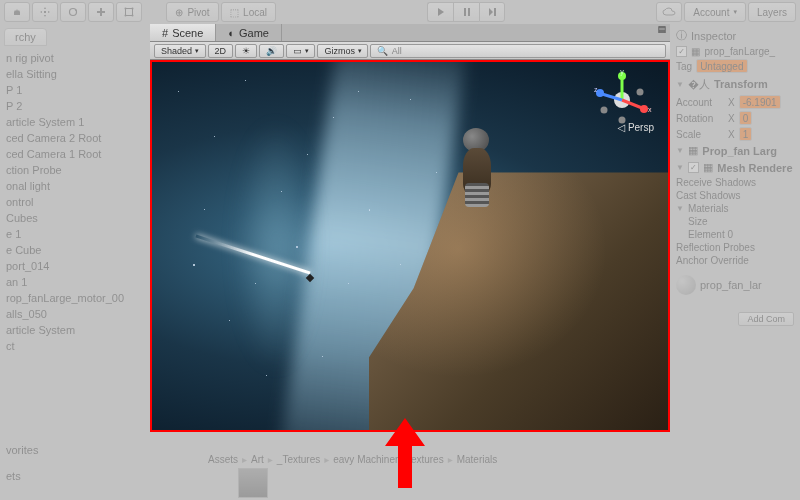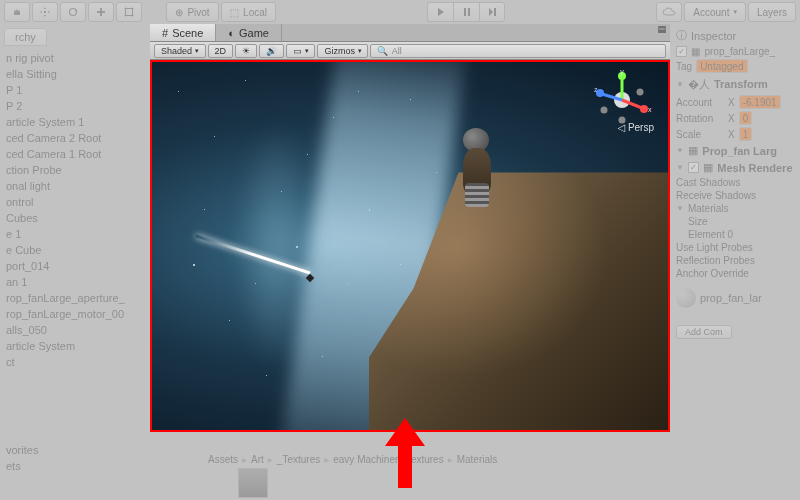--- a/index.html
+++ b/index.html
@@ -145,21 +145,20 @@
         <div>ced Camera 1 Root</div>
         <div>ction Probe</div>
         <div>onal light</div>
         <div>ontrol</div>
         <div>Cubes</div>
         <div></div>
         <div>e 1</div>
         <div>e Cube</div>
         <div>port_014</div>
         <div>an 1</div>
-        <div>rop_fanLarge_aperture_</div>
         <div>rop_fanLarge_motor_00</div>
         <div>alls_050</div>
         <div>article System</div>
         <div>ct</div>
       </div>
   </div>
 
   <div class="scene-wrap">
     <div class="scene-tabs">
       <div class="scene-tab">
@@ -279,58 +278,55 @@
         <span>▦</span>
         <b>Prop_fan Larg</b>
       </div>
     <div class="insp-section">
         <span class="tri">▼</span>
         <span class="chk">✓</span>
         <span>▦</span>
         <b>Mesh Rendere</b>
       </div>
     <div class="insp-row">
+        <span>Receive Shadows</span>
+      </div>
+    <div class="insp-row">
         <span>Cast Shadows</span>
-      </div>
-    <div class="insp-row">
-        <span>Receive Shadows</span>
       </div>
     <div class="insp-row">
         <span class="tri">▼</span>
         <span>Materials</span>
       </div>
     <div class="insp-row" style="padding-left:16px">
         <span>Size</span>
       </div>
     <div class="insp-row" style="padding-left:16px">
         <span>Element 0</span>
-      </div>
-    <div class="insp-row">
-        <span>Use Light Probes</span>
       </div>
     <div class="insp-row">
         <span>Reflection Probes</span>
       </div>
     <div class="insp-row">
         <span>Anchor Override</span>
       </div>
     <div style="height:6px"></div>
     <div class="insp-section">
         <span style="width:20px;height:20px;border-radius:50%;background:radial-gradient(circle at 30% 30%,#ccc,#888);display:inline-block"></span>
         <span>prop_fan_lar</span>
       </div>
     <div style="height:14px"></div>
-    <div class="insp-row" style="justify-content:flex-start">
+    <div class="insp-row" style="justify-content:flex-end">
         <div class="sbtn" style="padding:2px 8px">Add Com</div>
       </div>
   </div>
 
   <div class="project dim">
     <div style="padding:2px 4px;font-size:11px">vorites</div>
-    <div style="padding:2px 4px;font-size:11px;">ets</div>
+    <div style="padding:2px 4px;font-size:11px;margin-top:10px">ets</div>
     <div class="breadcrumb" style="position:absolute;left:200px;top:12px" id="breadcrumb">
         <span>Assets</span>
         <span style="color: rgb(136, 136, 136);">▸</span>
         <span>Art</span>
         <span style="color: rgb(136, 136, 136);">▸</span>
         <span>_Textures</span>
         <span style="color: rgb(136, 136, 136);">▸</span>
         <span>eavy Machinery Textures</span>
         <span style="color: rgb(136, 136, 136);">▸</span>
         <span>Materials</span>

